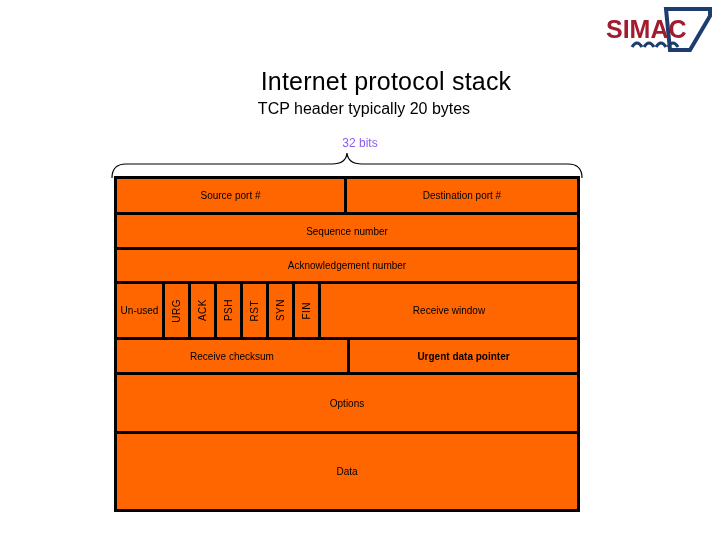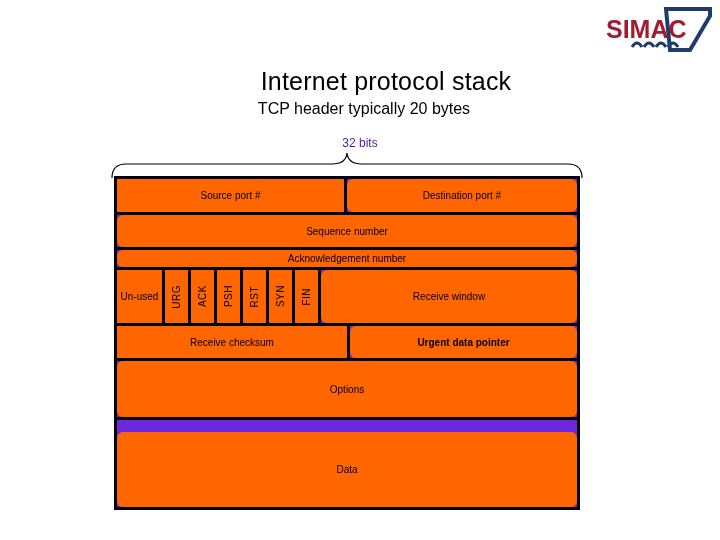--- a/index.html
+++ b/index.html
@@ -53,21 +53,21 @@
   }
 
   
   #bits-label {
     position: absolute;
     left: 0;
     top: 136px;
     width: 720px;
     text-align: center;
     font-size: 12px;
-    color: #4c1d95;
+    color: #8b5cf6;
   }
   #brace {
     position: absolute;
     left: 110px;
     top: 152px;
     width: 474px;
     height: 26px;
   }
 
   
@@ -78,38 +78,38 @@
     width: 466px;
     border: 3px solid #000;
     box-sizing: border-box;
     background: #6d28d9;
   }
   .trow {
     display: flex;
     border-bottom: 3px solid #000;
     box-sizing: border-box;
   }
-  .trow:last-child { border-bottom: none; margin-top: 12px; }
+  .trow:last-child { border-bottom: none; }
   .cell {
     background: #FF6600;
     border-right: 3px solid #000;
     box-sizing: border-box;
     display: flex;
     align-items: center;
     justify-content: center;
     text-align: center;
     font-size: 10px;
     color: #000;
     overflow: hidden;
   }
-  .cell:last-child { border-right: none; border-radius: 6px; }
+  .cell:last-child { border-right: none; }
 
   .h36 { height: 36px; }
   .h35 { height: 35px; }
-  .h34 { height: 20px; }
+  .h34 { height: 34px; }
   .h56 { height: 56px; }
   .h73 { height: 59px; }
   .h75 { height: 75px; }
 
   .half { width: 50%; }
   .full { width: 100%; }
 
   
   .c-hdrlen { width: 51px; line-height: 13px; }
   .c-unused { width: 48px;  line-height: 13px; }

